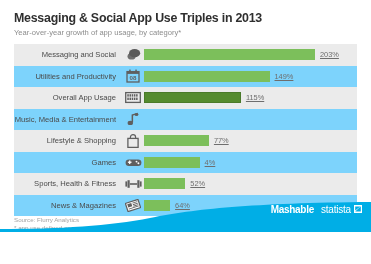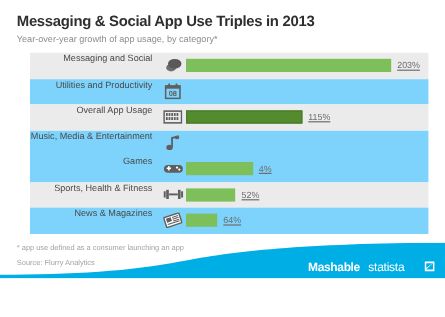--- a/index.html
+++ b/index.html
@@ -40,23 +40,23 @@
     line-height: 11px;
     margin: 2px 0 0 0;
     white-space: nowrap;
   }
   .chart {
     margin: 6px 14px 0 14px;
     position: relative;
   }
   .row {
     display: flex;
+    align-items: center;
     height: 21.5px;
     box-sizing: border-box;
-    margin-left: 11px;
   }
   .row.odd {
     background: #ebebeb;
   }
   .row.even {
     background: #7dd3fc;
   }
   .row-label {
     width: 108px;
     text-align: right;
@@ -126,37 +126,37 @@
     height: 30px;
     width: 371px;
     overflow: hidden;
   }
   .footer-wave svg {
     display: block;
   }
   .brand {
     position: absolute;
     right: 8px;
-    bottom: 0;
+    bottom: 14px;
     display: flex;
     align-items: center;
     gap: 7px;
     text-align: right;
   }
   .brand-mashable {
     font-size: 10px;
     font-weight: bold;
     color: #ffffff;
     letter-spacing: -0.3px;
     line-height: 11px;
   }
   .brand-statista {
     display: flex;
     align-items: center;
-    gap: 16px;
+    gap: 2px;
   }
   .brand-statista-text {
     font-size: 10px;
     color: #ffffff;
     letter-spacing: -0.2px;
     line-height: 11px;
   }
 </style>
 </head>
 <body>
@@ -185,20 +185,24 @@
       <div class="row even">
         <div class="row-label">Utilities and Productivity</div>
         <div class="row-icon">
           <svg width="14" height="14" viewBox="0 0 14 14">
             <rect x="1" y="2.6" width="12" height="10.4" fill="none" stroke="#5f5f5f" stroke-width="1.3"></rect>
             <rect x="1" y="2.6" width="12" height="2.3" fill="#5f5f5f"></rect>
             <rect x="3.2" y="0.6" width="1.5" height="2.6" fill="#5f5f5f"></rect>
             <rect x="9.3" y="0.6" width="1.5" height="2.6" fill="#5f5f5f"></rect>
             <text x="7" y="11.4" font-family="Liberation Sans, sans-serif" font-size="6.2" font-weight="bold" fill="#5f5f5f" text-anchor="middle">08</text>
           </svg>
+        </div>
+        <div class="bar-area">
+          <div class="bar" style="width: 125.5px;"></div>
+          <div class="bar-value">149%</div>
         </div>
       </div>
       <div class="row odd">
         <div class="row-label">Overall App Usage</div>
         <div class="row-icon">
           <svg width="16" height="13" viewBox="0 0 16 13">
             <rect x="0.7" y="1.6" width="14.6" height="9.8" fill="none" stroke="#5f5f5f" stroke-width="1.3"></rect>
             <g fill="#5f5f5f">
               <rect x="2.3" y="3.2" width="1.5" height="2.4"></rect>
               <rect x="4.5" y="3.2" width="1.5" height="2.4"></rect>
@@ -221,20 +225,33 @@
       <div class="row even">
         <div class="row-label">Music, Media &amp; Entertainment</div>
         <div class="row-icon">
           <svg width="13" height="14" viewBox="0 0 13 14">
             <path d="M10.8,0.8 L4.6,2.4 L4.6,10.2 L6.1,10.2 L6.1,3.6 L10.8,2.3 Z" fill="#5f5f5f"></path>
             <ellipse cx="3.3" cy="10.9" rx="2.7" ry="2.2" fill="#5f5f5f"></ellipse>
             <ellipse cx="9.5" cy="2.6" rx="1.9" ry="1.5" fill="#5f5f5f"></ellipse>
           </svg>
         </div>
       </div>
+      <div class="row odd">
+        <div class="row-label">Lifestyle &amp; Shopping</div>
+        <div class="row-icon">
+          <svg width="12" height="14" viewBox="0 0 12 14">
+            <path d="M3.4,4.4 L3.4,3.2 A2.6,2.6 0 0 1 8.6,3.2 L8.6,4.4" fill="none" stroke="#5f5f5f" stroke-width="1.2"></path>
+            <rect x="0.9" y="4.4" width="10.2" height="9" fill="none" stroke="#5f5f5f" stroke-width="1.3"></rect>
+          </svg>
+        </div>
+        <div class="bar-area">
+          <div class="bar" style="width: 64.9px;"></div>
+          <div class="bar-value">77%</div>
+        </div>
+      </div>
       <div class="row even">
         <div class="row-label">Games</div>
         <div class="row-icon">
           <svg width="17" height="11" viewBox="0 0 17 11">
             <rect x="0.6" y="2.4" width="15.8" height="6.6" rx="3.3" fill="#5f5f5f"></rect>
             <rect x="2.9" y="4.6" width="3.6" height="1.3" fill="#ffffff"></rect>
             <rect x="4.05" y="3.45" width="1.3" height="3.6" fill="#ffffff"></rect>
             <circle cx="11.5" cy="4.6" r="0.95" fill="#ffffff"></circle>
             <circle cx="13.4" cy="6.3" r="0.95" fill="#ffffff"></circle>
           </svg>

